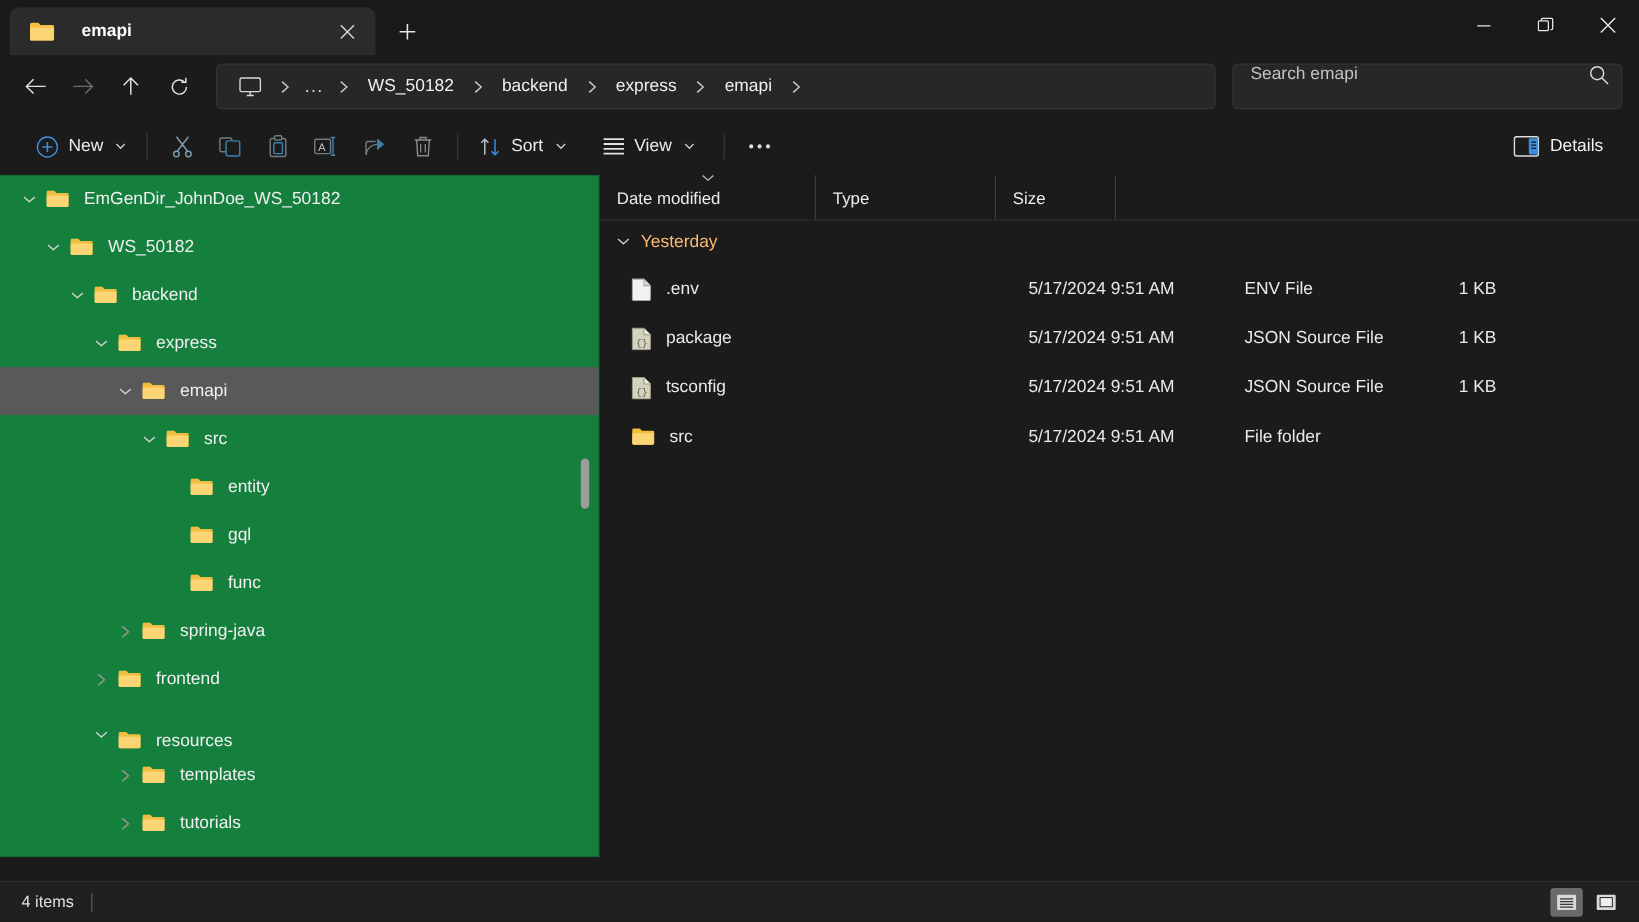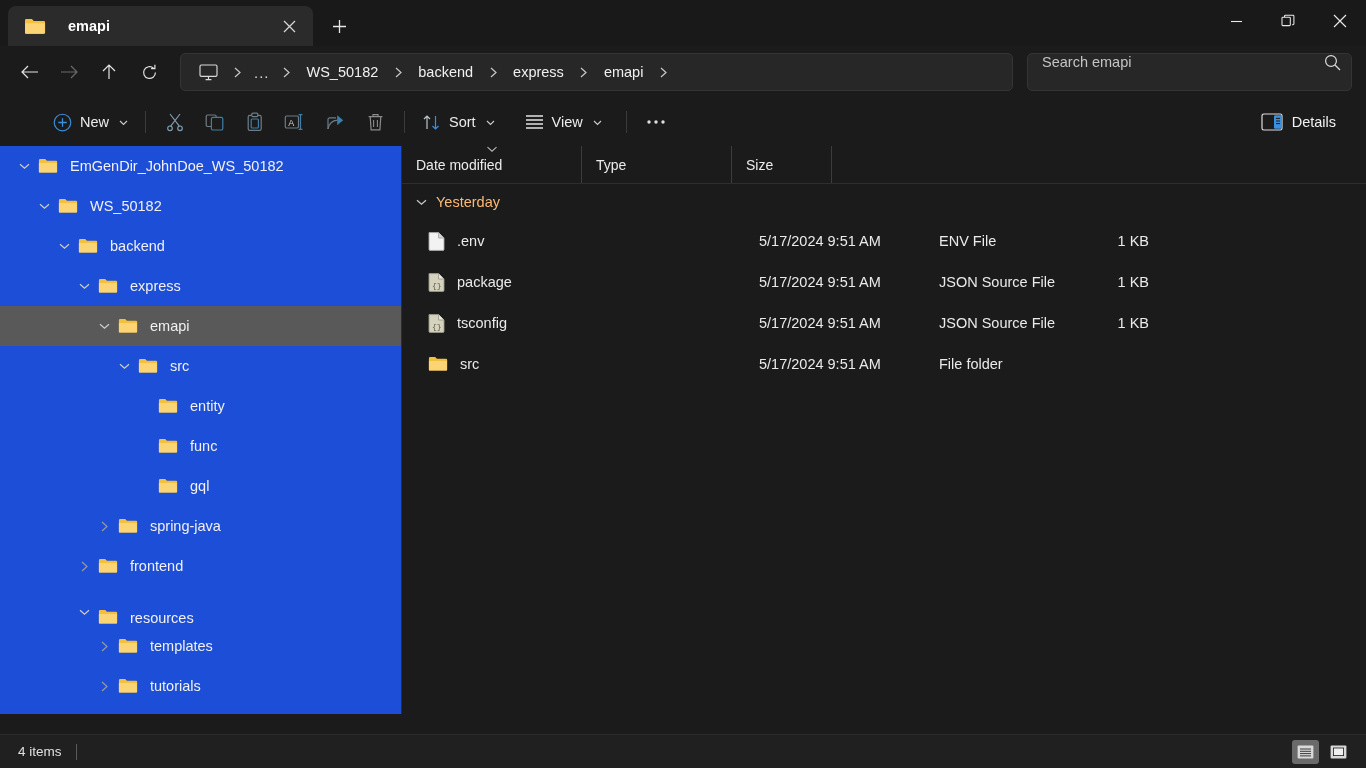--- a/index.html
+++ b/index.html
@@ -104,21 +104,20 @@
   }
   .searchbox input::placeholder { color: #c4c4c4; }
 
   
   .commandbar {
     height: 48px;
     display: flex; align-items: center;
     padding: 0 14px 0 22px;
     background: #1b1b1b;
     position: relative;
-    margin-left: 23px;
   }
   .cmd {
     height: 34px; border-radius: 5px;
     display: flex; align-items: center; justify-content: center;
     gap: 8px; padding: 0 8px;
     color: #ececec; font-size: 14.5px;
   }
   .cmd.icononly { width: 40px; padding: 0; }
   .cmd-sep { width: 1px; height: 22px; background: #3a3a3a; margin: 0 9px; }
   .chev { font-size: 10px; color: #cdcdcd; margin-left: 2px; }
@@ -127,22 +126,22 @@
     height: 34px; display: flex; align-items: center; gap: 9px;
     padding: 0 8px; border-radius: 5px;
     font-size: 14.5px; color: #f2f2f2;
   }
 
   
   .content { display: flex; height: 568px; background: #1b1b1b; }
 
   
   .navpane {
-    width: 402px; position: relative;
-    background: #1d4ed8;
+    width: 500px; position: relative;
+    background: #15803d;
     border-right: 1px solid #2e2e2e;
     overflow: hidden;
   }
   .treerow {
     display: flex; align-items: center;
     height: 40px;
     padding-right: 10px;
     border-radius: 0;
   }
   .treerow.selected { background: #595959; }
@@ -526,29 +525,29 @@
               <path d="M1 6.2h19.8v9.3a1.3 1.3 0 0 1-1.3 1.3H2.3A1.3 1.3 0 0 1 1 15.5z" fill="#fbd476"></path>
             </svg></span>
           <span class="tree-label">entity</span>
         </div>
         <div class="treerow" style="padding-left: 130px;">
           <span class="twisty empty"></span>
           <span class="folder-ico"><svg width="20" height="17" viewBox="0 0 22 18">
               <path d="M1 3.2a1.3 1.3 0 0 1 1.3-1.3h5.6l1.9 2h10.0a1.3 1.3 0 0 1 1.3 1.3v10.3a1.3 1.3 0 0 1-1.3 1.3H2.3A1.3 1.3 0 0 1 1 15.5z" fill="#f3bf3e"></path>
               <path d="M1 6.2h19.8v9.3a1.3 1.3 0 0 1-1.3 1.3H2.3A1.3 1.3 0 0 1 1 15.5z" fill="#fbd476"></path>
             </svg></span>
-          <span class="tree-label">func</span>
+          <span class="tree-label">gql</span>
         </div>
         <div class="treerow" style="padding-left: 130px;">
           <span class="twisty empty"></span>
           <span class="folder-ico"><svg width="20" height="17" viewBox="0 0 22 18">
               <path d="M1 3.2a1.3 1.3 0 0 1 1.3-1.3h5.6l1.9 2h10.0a1.3 1.3 0 0 1 1.3 1.3v10.3a1.3 1.3 0 0 1-1.3 1.3H2.3A1.3 1.3 0 0 1 1 15.5z" fill="#f3bf3e"></path>
               <path d="M1 6.2h19.8v9.3a1.3 1.3 0 0 1-1.3 1.3H2.3A1.3 1.3 0 0 1 1 15.5z" fill="#fbd476"></path>
             </svg></span>
-          <span class="tree-label">gql</span>
+          <span class="tree-label">func</span>
         </div>
         <div class="treerow" style="padding-left: 90px;">
           <span class="twisty">
             <svg width="7" height="11" viewBox="0 0 7 11">
               <path d="M1 1l5 4.5L1 10" stroke="#9a9a9a" stroke-width="1.2" fill="none"></path>
             </svg>
           </span>
           <span class="folder-ico"><svg width="20" height="17" viewBox="0 0 22 18">
               <path d="M1 3.2a1.3 1.3 0 0 1 1.3-1.3h5.6l1.9 2h10.0a1.3 1.3 0 0 1 1.3 1.3v10.3a1.3 1.3 0 0 1-1.3 1.3H2.3A1.3 1.3 0 0 1 1 15.5z" fill="#f3bf3e"></path>
               <path d="M1 6.2h19.8v9.3a1.3 1.3 0 0 1-1.3 1.3H2.3A1.3 1.3 0 0 1 1 15.5z" fill="#fbd476"></path>

